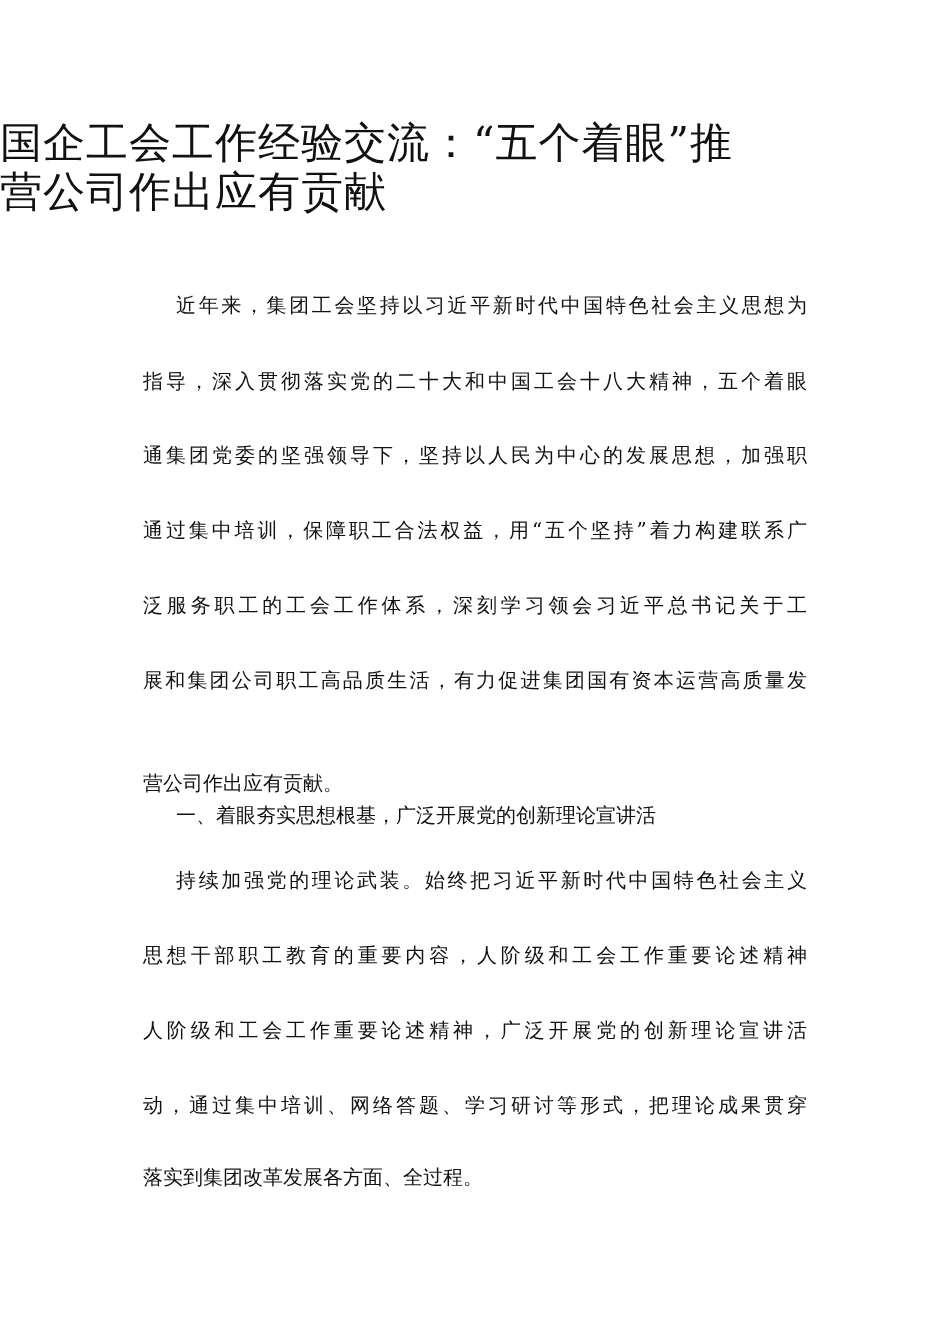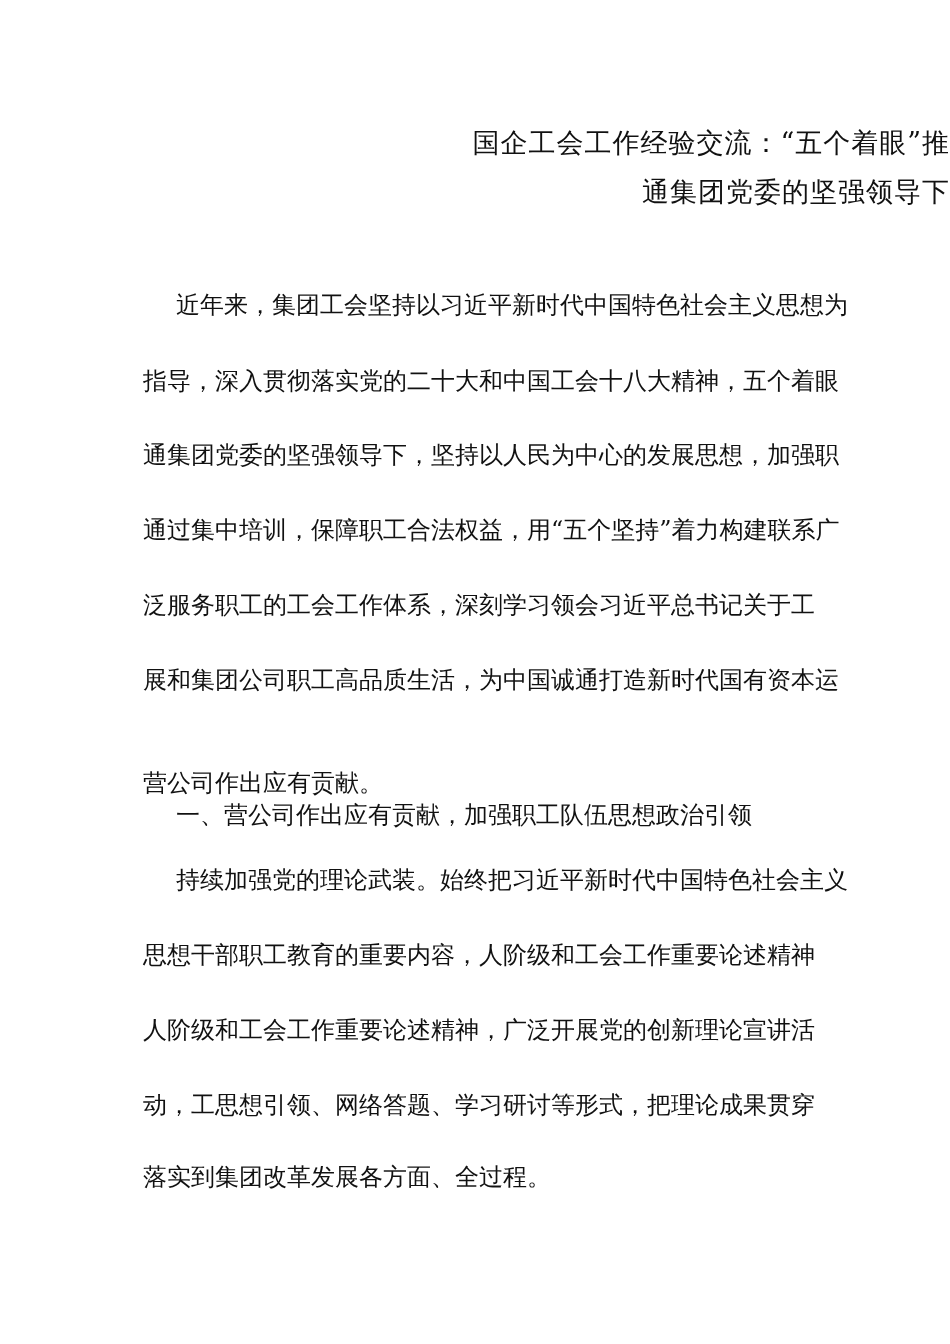--- a/index.html
+++ b/index.html
@@ -1,45 +1,45 @@
 <!DOCTYPE html>
 <html><head>
   <meta charset="utf-8">
   <style>
     html, body { margin: 0; padding: 0; background: #ffffff; }
     body { width: 950px; height: 1344px; position: relative; overflow: hidden;
            font-family: "DejaVu Serif", "Liberation Serif", serif; color: #111; }
-    .title { position: absolute; left: 0; width: 950px; text-align: right;
-             font-size: 27px; line-height: 40px; letter-spacing: 1px; white-space: nowrap; }
-    .line { position: absolute; left: 143px; width: 664px; font-size: 24px; line-height: 30px;
+    .title { position: absolute; left: 0; width: 950px; text-align: left;
+             font-size: 42px; line-height: 40px; letter-spacing: 1px; white-space: nowrap; }
+    .line { position: absolute; left: 143px; width: 664px; font-size: 20px; line-height: 30px;
             white-space: nowrap; text-align: justify; text-align-last: justify; }
     .line.indent { left: 176px; width: 631px; }
     .line.last { text-align-last: left; }
   </style>
 </head>
 <body>
 
 <div>
   <div class="title" style="top:123px;">国企工会工作经验交流：“五个着眼”推</div>
-  <div class="title" style="top:172px;">通集团党委的坚强领导下</div>
+  <div class="title" style="top:172px;">营公司作出应有贡献</div>
 
   <div>
     <div class="line indent" style="top:290px;">近年来，集团工会坚持以习近平新时代中国特色社会主义思想为</div>
     <div class="line" style="top:366px;">指导，深入贯彻落实党的二十大和中国工会十八大精神，五个着眼</div>
     <div class="line" style="top:440px;">通集团党委的坚强领导下，坚持以人民为中心的发展思想，加强职</div>
     <div class="line" style="top:515px;">通过集中培训，保障职工合法权益，用“五个坚持”着力构建联系广</div>
     <div class="line" style="top:590px;">泛服务职工的工会工作体系，深刻学习领会习近平总书记关于工</div>
-    <div class="line" style="top:665px;">展和集团公司职工高品质生活，为中国诚通打造新时代国有资本运</div>
+    <div class="line" style="top:665px;">展和集团公司职工高品质生活，有力促进集团国有资本运营高质量发</div>
     <div class="line last" style="top:768px;">营公司作出应有贡献。</div>
   </div>
 
   <div>
-    <div class="line indent last" style="top:800px;">一、营公司作出应有贡献，加强职工队伍思想政治引领</div>
+    <div class="line indent last" style="top:800px;">一、着眼夯实思想根基，广泛开展党的创新理论宣讲活</div>
   </div>
 
   <div>
     <div class="line indent" style="top:865px;">持续加强党的理论武装。始终把习近平新时代中国特色社会主义</div>
     <div class="line" style="top:940px;">思想干部职工教育的重要内容，人阶级和工会工作重要论述精神</div>
     <div class="line" style="top:1015px;">人阶级和工会工作重要论述精神，广泛开展党的创新理论宣讲活</div>
-    <div class="line" style="top:1090px;">动，工思想引领、网络答题、学习研讨等形式，把理论成果贯穿</div>
+    <div class="line" style="top:1090px;">动，通过集中培训、网络答题、学习研讨等形式，把理论成果贯穿</div>
     <div class="line last" style="top:1162px;">落实到集团改革发展各方面、全过程。</div>
   </div>
 </div>
 
 </body></html>

